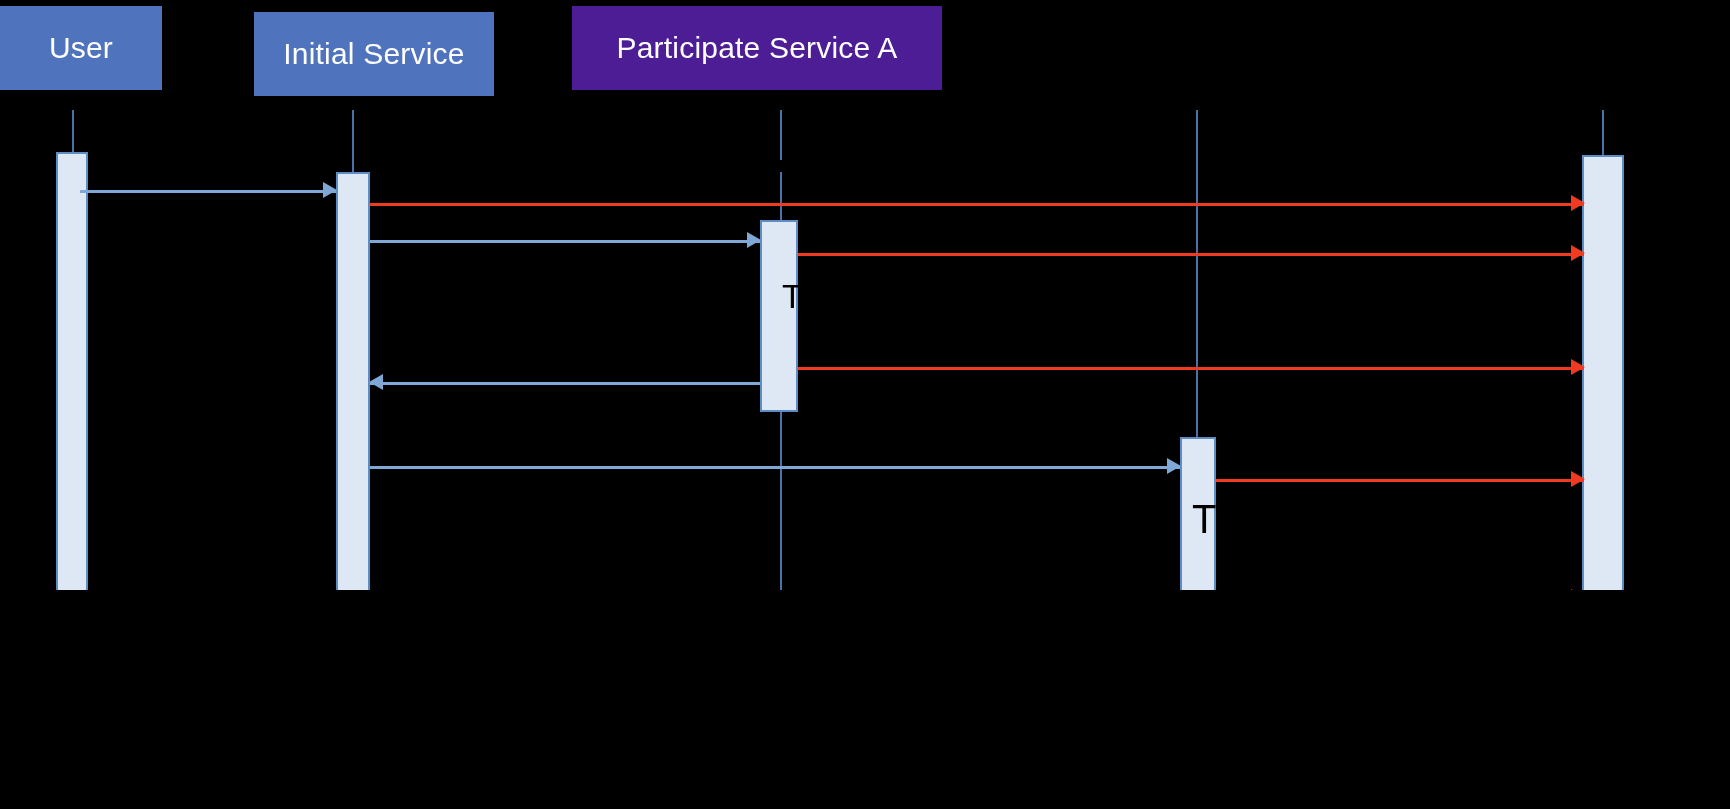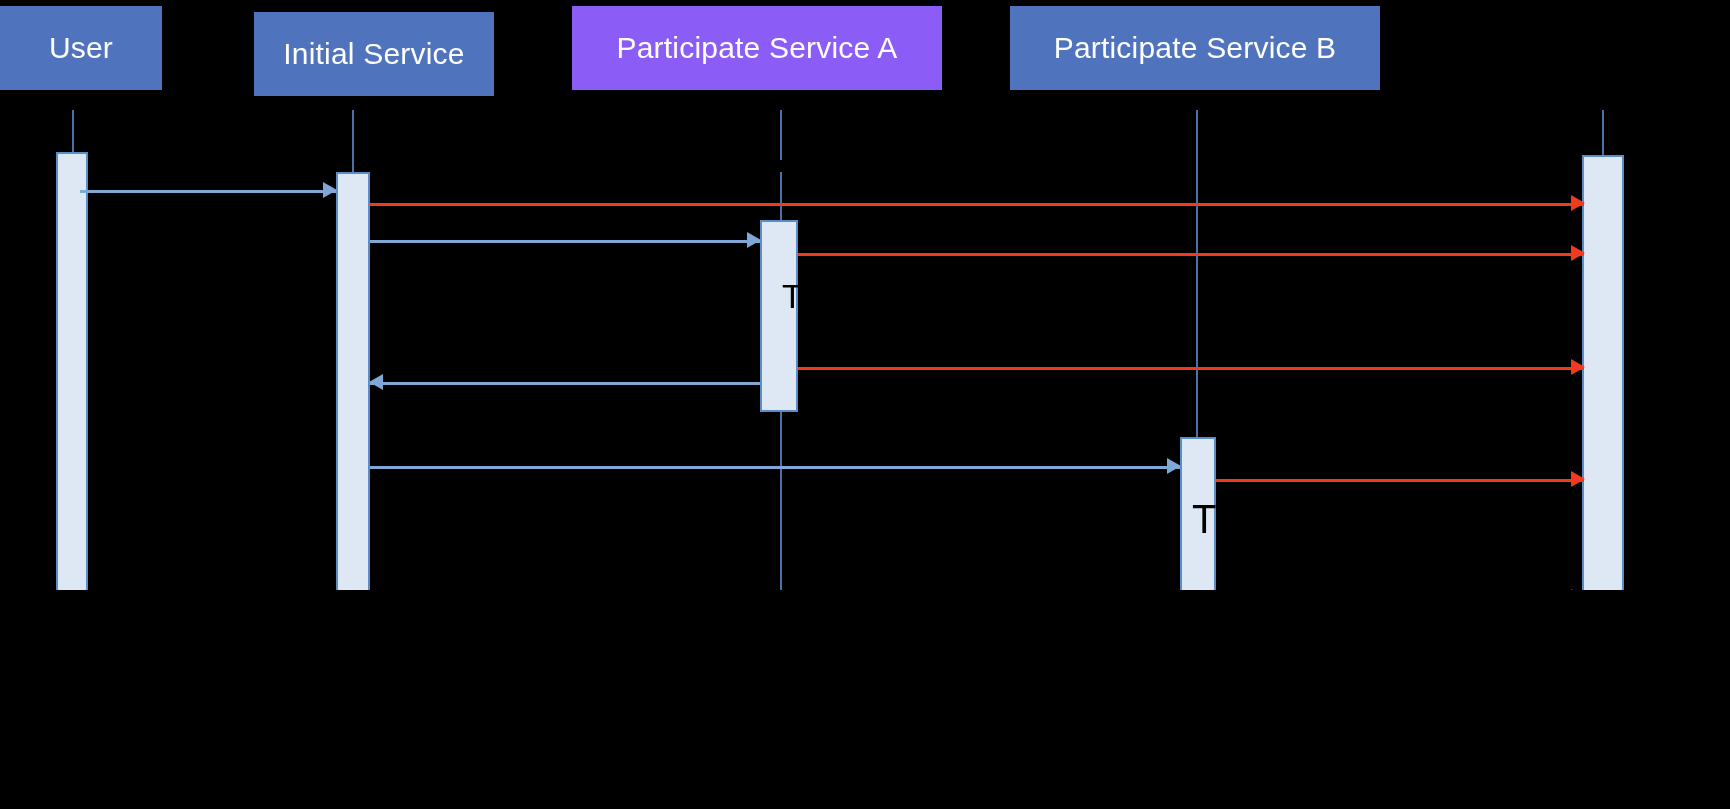--- a/index.html
+++ b/index.html
@@ -102,25 +102,22 @@
   <div class="lifeline" style="left:780px; top:172px; height:637px; border-left-color:#4a72a8;"></div>
   <div class="lifeline" style="left:1196px; top:110px; height:699px; border-left-color:#4a72a8;"></div>
   <div class="lifeline" style="left:1602px; top:110px; height:699px; border-left-color:#4a72a8;"></div>
 
   <div class="participant-box" style="left:0px; top:6px; width:162px; height:84px; background:#4f73bd; font-size:30px;">
     <span class="participant-label">User</span>
   </div>
   <div class="participant-box" style="left:254px; top:12px; width:240px; height:84px; background:#4f73bd; font-size:30px;">
     <span class="participant-label">Initial Service</span>
   </div>
-  <div class="participant-box" style="left:572px; top:6px; width:370px; height:84px; background:#8b5cf6; font-size:30px;">
+  <div class="participant-box" style="left:572px; top:6px; width:370px; height:84px; background:#4c1d95; font-size:30px;">
     <span class="participant-label">Participate Service A</span>
-  </div>
-  <div class="participant-box" style="left:1010px; top:6px; width:370px; height:84px; background:#4f73bd; font-size:30px;">
-    <span class="participant-label">Participate Service B</span>
   </div>
 
   <div class="activation" style="left:56px; top:152px; width:32px; height:620px;"></div>
   <div class="activation" style="left:336px; top:172px; width:34px; height:541px;"></div>
   <div class="activation" style="left:760px; top:220px; width:38px; height:192px;"></div>
   <div class="activation" style="left:1180px; top:437px; width:36px; height:195px;"></div>
   <div class="activation" style="left:1582px; top:155px; width:42px; height:568px;"></div>
 
   <div class="msg to-right" style="left:80px; top:190px; width:256px;">
     <div class="shaft" style="width:256px; border-top-color:#7fa8d6;"></div>

